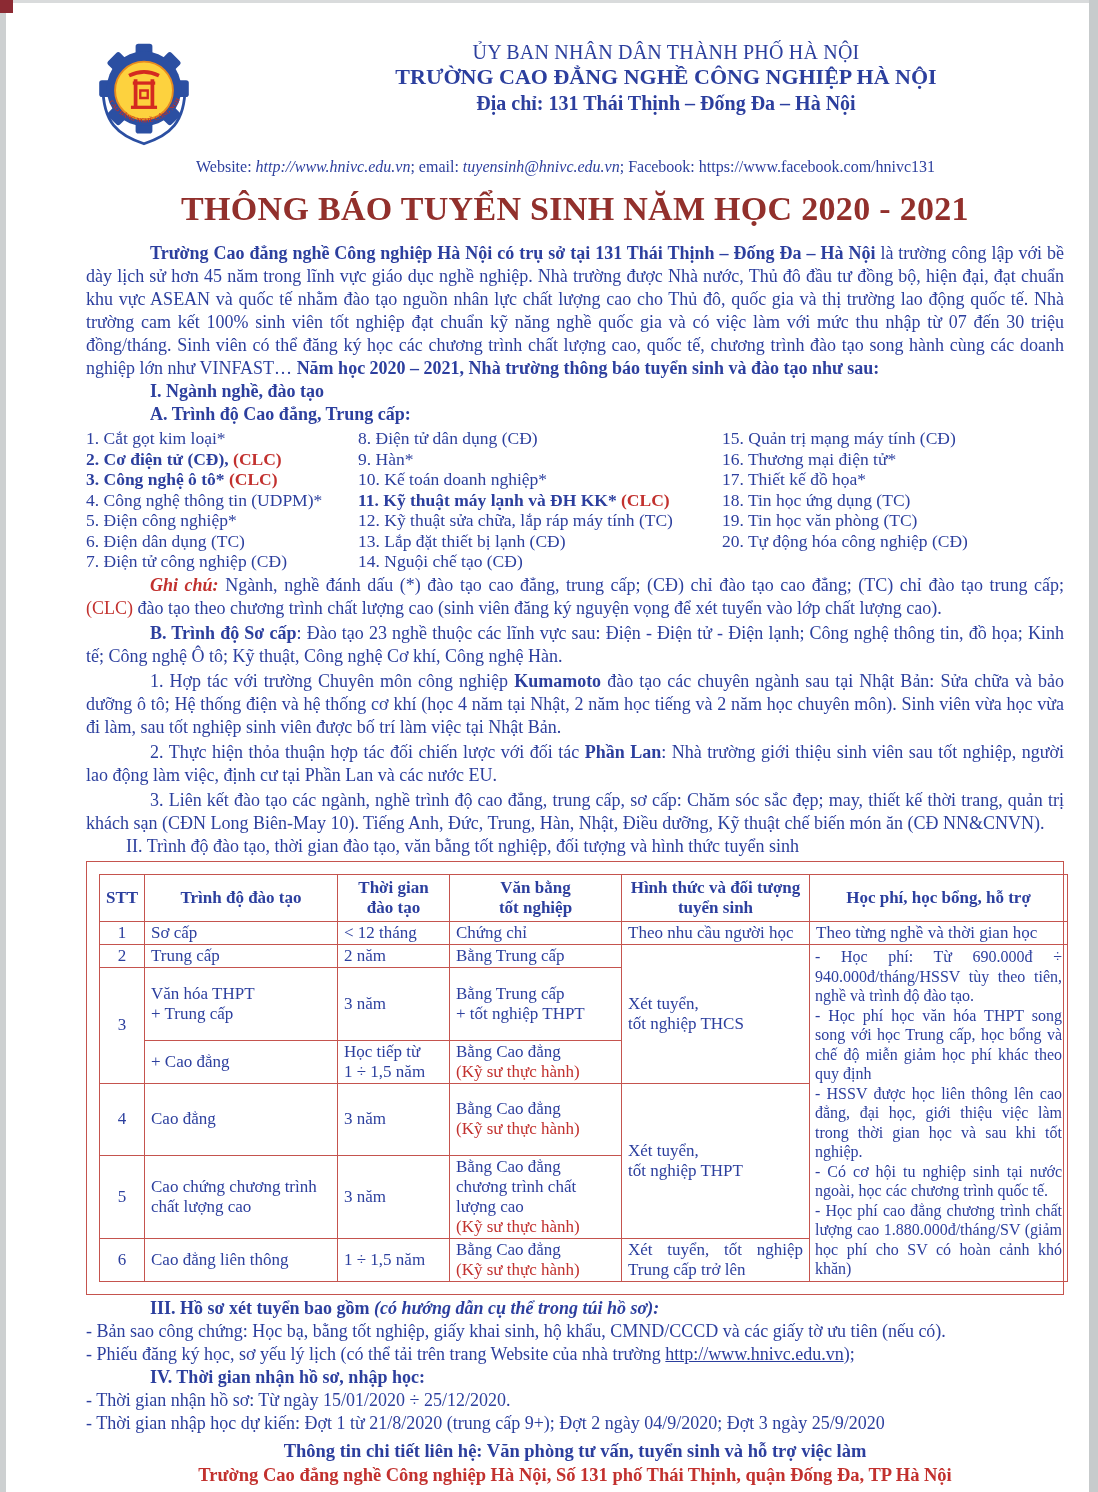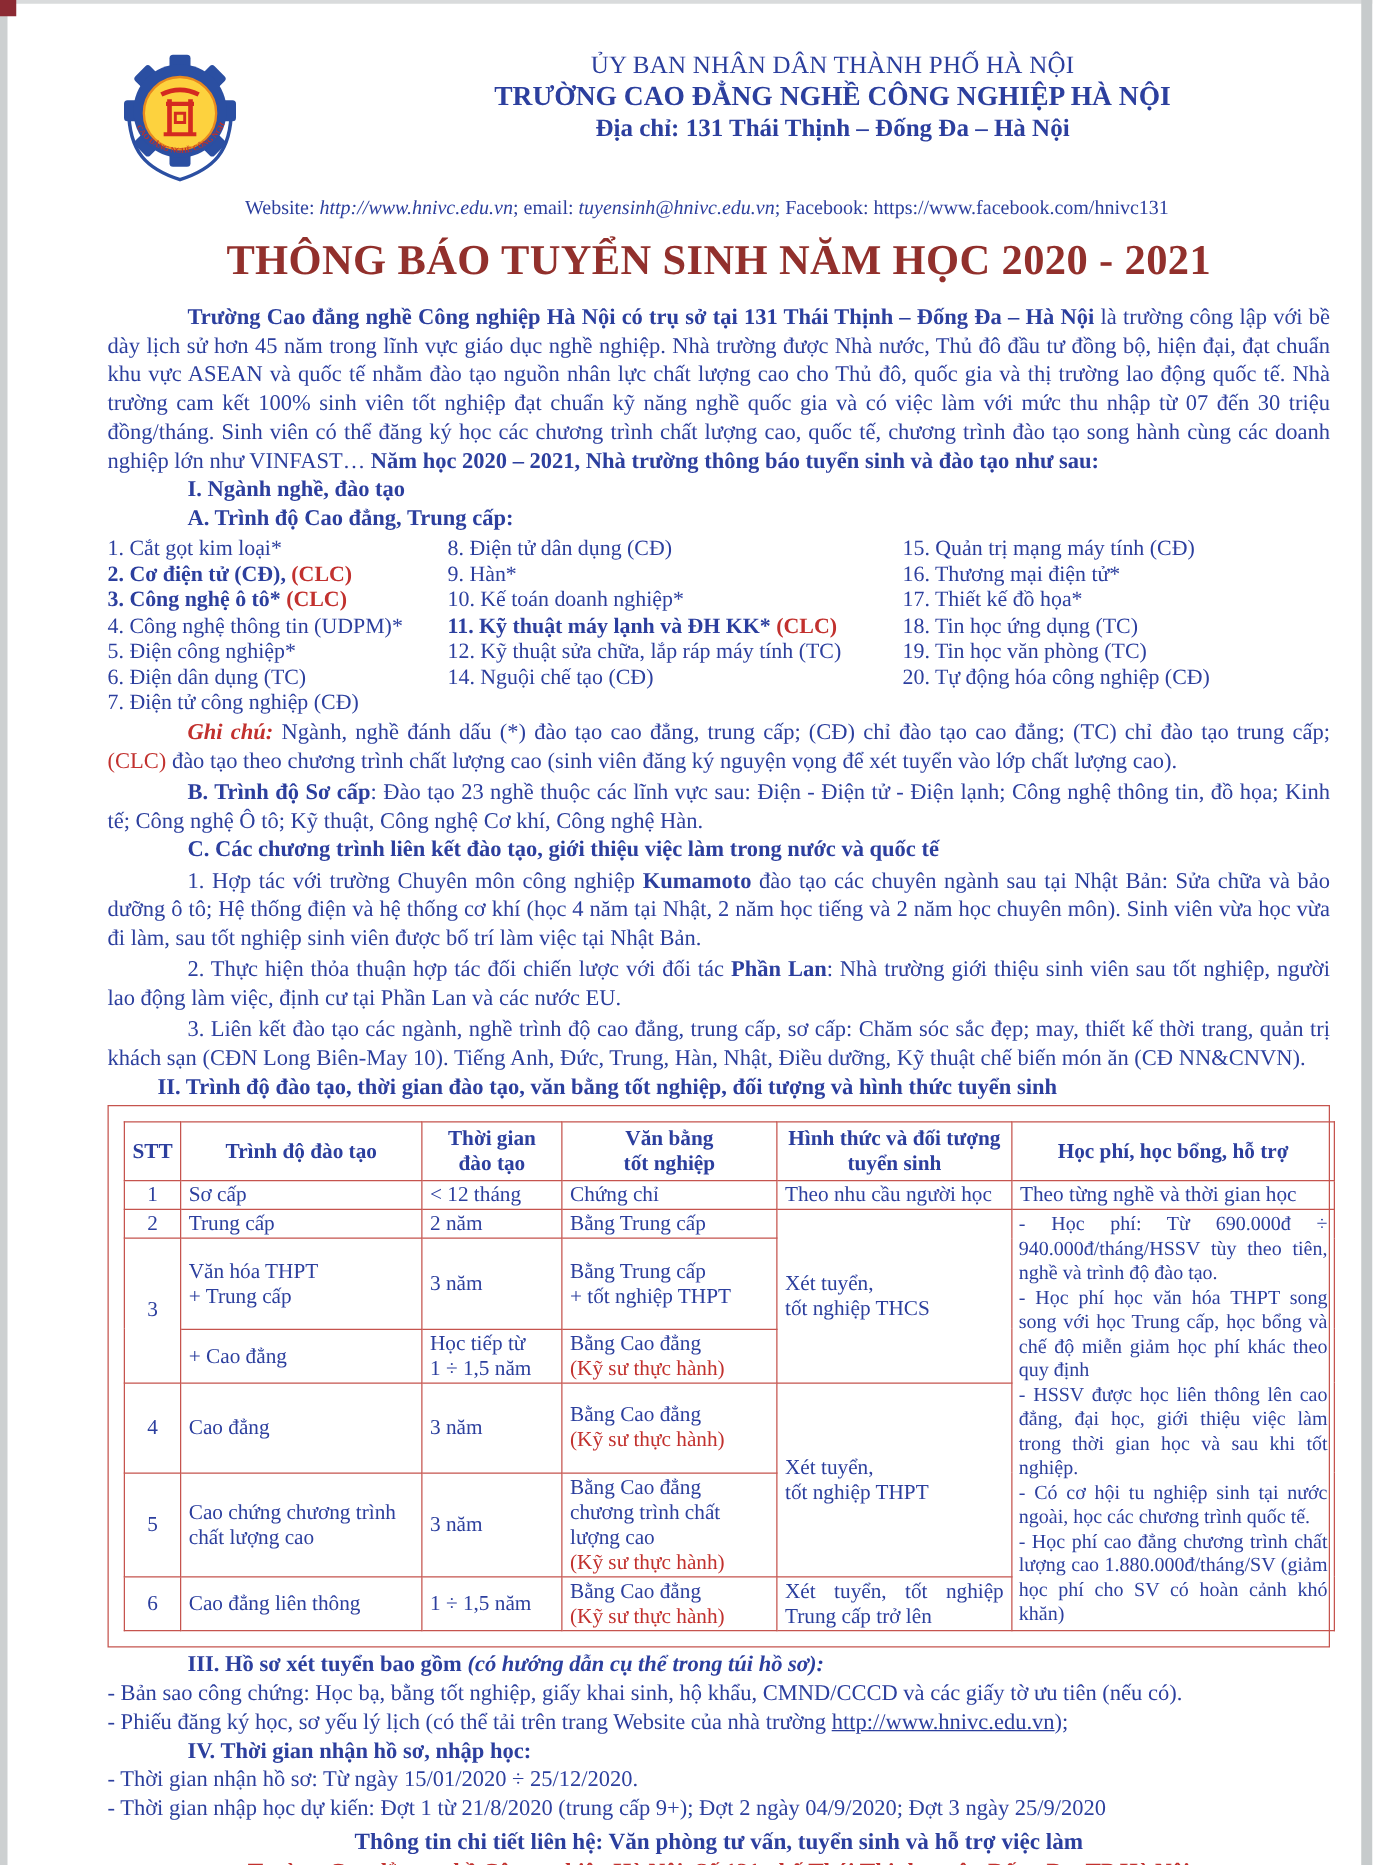--- a/index.html
+++ b/index.html
@@ -30,21 +30,21 @@
   .lh-line1{font-size:20px;letter-spacing:.2px;}
   .lh-line2{font-size:22px;font-weight:bold;text-align:center;}
   .lh-line3{font-size:20px;font-weight:bold;}
   .lh-contacts{margin-top:6px;margin-left:110px;width:868px;font-size:16px;}
 
   .doc-title{text-align:center;font-size:34px;font-weight:bold;color:var(--maroon);margin-top:14px;letter-spacing:.3px;}
 
   .para{font-size:18px;line-height:23px;text-align:justify;margin-top:2px;}
   .intro{margin-top:14px;text-indent:64px;}
   .h-ind{font-weight:bold;margin-left:64px;font-size:18px;line-height:23px;}
-  .h-ind2{font-weight:bold;margin-left:40px;font-size:18px;line-height:23px;}
+  .h-ind2{font-weight:normal;margin-left:40px;font-size:18px;line-height:23px;}
 
   .majors{display:flex;margin-top:2px;font-size:17.5px;line-height:20.5px;}
   .majors .col1{width:272px;}
   .majors .col2{width:364px;}
   .majors .col3{width:330px;}
   .rline{white-space:nowrap;}
 
   .indent{text-indent:64px;}
 
   
@@ -135,35 +135,35 @@
         <div class="rline"><span>5. Điện công nghiệp*</span></div>
         <div class="rline"><span>6. Điện dân dụng (TC)</span></div>
         <div class="rline"><span>7. Điện tử công nghiệp (CĐ)</span></div>
       </div>
     <div class="col2">
         <div class="rline"><span>8. Điện tử dân dụng (CĐ)</span></div>
         <div class="rline"><span>9. Hàn*</span></div>
         <div class="rline"><span>10. Kế toán doanh nghiệp*</span></div>
         <div class="rline"><span class="sg-b">11. Kỹ thuật máy lạnh và ĐH KK* </span><span class="sg-b sg-r">(CLC)</span></div>
         <div class="rline"><span>12. Kỹ thuật sửa chữa, lắp ráp máy tính (TC)</span></div>
+        <div class="rline"><span>13. Lắp đặt thiết bị lạnh (CĐ)</span></div>
         <div class="rline"><span>14. Nguội chế tạo (CĐ)</span></div>
       </div>
     <div class="col3">
         <div class="rline"><span>15. Quản trị mạng máy tính (CĐ)</span></div>
         <div class="rline"><span>16. Thương mại điện tử*</span></div>
         <div class="rline"><span>17. Thiết kế đồ họa*</span></div>
         <div class="rline"><span>18. Tin học ứng dụng (TC)</span></div>
         <div class="rline"><span>19. Tin học văn phòng (TC)</span></div>
         <div class="rline"><span>20. Tự động hóa công nghiệp (CĐ)</span></div>
       </div>
   </div>
 
   <div class="para indent"><span class="sg-b sg-i sg-r">Ghi chú:</span><span> Ngành, nghề đánh dấu (*) đào tạo cao đẳng, trung cấp; (CĐ) chỉ đào tạo cao đẳng; (TC) chỉ đào tạo trung cấp; </span><span class="sg-r">(CLC)</span><span> đào tạo theo chương trình chất lượng cao (sinh viên đăng ký nguyện vọng để xét tuyển vào lớp chất lượng cao).</span></div>
   <div class="para indent"><span class="sg-b">B. Trình độ Sơ cấp</span><span>: Đào tạo 23 nghề thuộc các lĩnh vực sau: Điện - Điện tử - Điện lạnh; Công nghệ thông tin, đồ họa; Kinh tế; Công nghệ Ô tô; Kỹ thuật, Công nghệ Cơ khí, Công nghệ Hàn.</span></div>
-  <div class="h-ind">C. Các chương trình liên kết đào tạo, giới thiệu việc làm trong nước và quốc tế</div>
   <div class="para indent"><span>1. Hợp tác với trường Chuyên môn công nghiệp </span><span class="sg-b">Kumamoto</span><span> đào tạo các chuyên ngành sau tại Nhật Bản: Sửa chữa và bảo dưỡng ô tô; Hệ thống điện và hệ thống cơ khí (học 4 năm tại Nhật, 2 năm học tiếng và 2 năm học chuyên môn). Sinh viên vừa học vừa đi làm, sau tốt nghiệp sinh viên được bố trí làm việc tại Nhật Bản.</span></div>
   <div class="para indent"><span>2. Thực hiện thỏa thuận hợp tác đối chiến lược với đối tác </span><span class="sg-b">Phần Lan</span><span>: Nhà trường giới thiệu sinh viên sau tốt nghiệp, người lao động làm việc, định cư tại Phần Lan và các nước EU.</span></div>
   <div class="para indent"><span>3. Liên kết đào tạo các ngành, nghề trình độ cao đẳng, trung cấp, sơ cấp: Chăm sóc sắc đẹp; may, thiết kế thời trang, quản trị khách sạn  (CĐN Long Biên-May 10). Tiếng Anh, Đức, Trung, Hàn, Nhật, Điều dưỡng, Kỹ thuật chế biến món ăn (CĐ NN&amp;CNVN).</span></div>
 
   <div class="h-ind2">II. Trình độ đào tạo, thời gian đào tạo, văn bằng tốt nghiệp, đối tượng và hình thức tuyển sinh</div>
 
   <div class="table-wrap">
   <table>
     <colgroup>
       <col class="c-stt">

